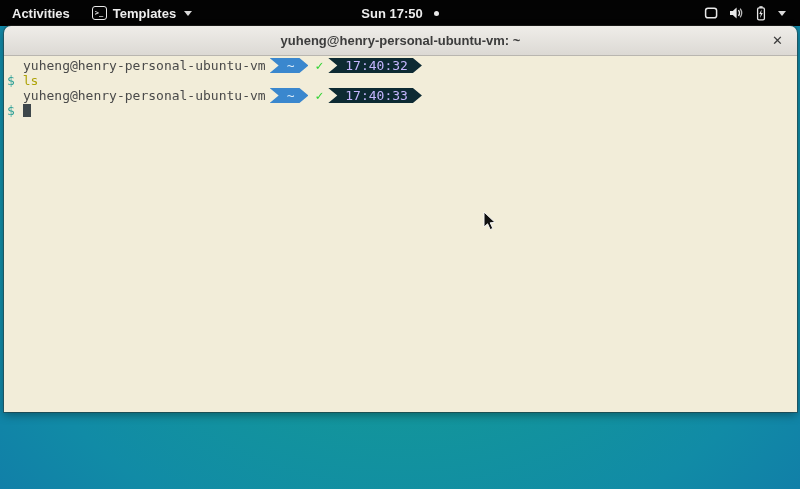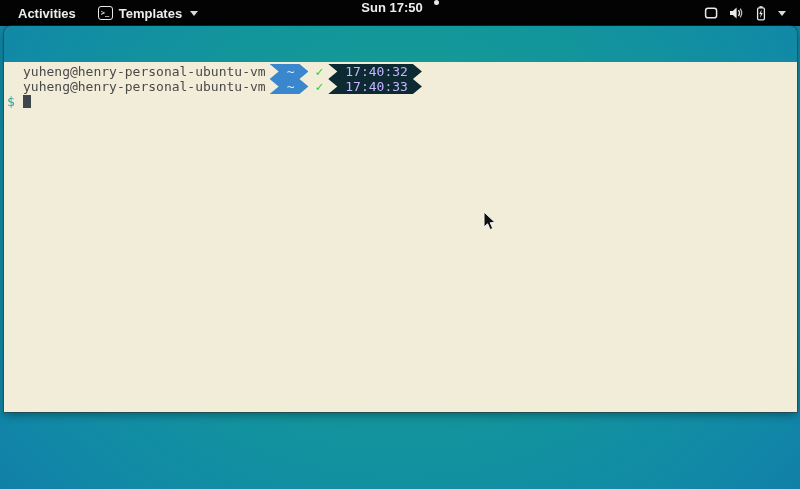--- a/index.html
+++ b/index.html
@@ -9,28 +9,28 @@
     font-family:"Liberation Sans","DejaVu Sans",sans-serif;
     background: radial-gradient(ellipse 95% 130% at 50% 42%,
       var(--desktop-teal,#15A38C) 0%, #118BA6 55%, var(--desktop-blue,#1166AC) 100%);
   }
 
   
   .topbar {
     position:absolute; top:0; left:0; width:800px; height:26px;
     background:#030303; color:#ededed;
     display:flex; align-items:center;
-    font-size:13px; font-weight:700;padding-left:6px;
+    font-size:13px; font-weight:700;
   }
   .activities { padding:0 12px; height:100%; display:flex; align-items:center; cursor:default; }
   .app-menu { display:flex; align-items:center; gap:6px; padding:0 10px; height:100%; }
   .app-menu .caret { width:0; height:0; border-left:4px solid transparent; border-right:4px solid transparent; border-top:5px solid #d9d9d9; margin-left:2px; }
   .term-glyph { width:15px; height:14px; border:1px solid #e8e8e8; border-radius:3px; display:flex; align-items:center; justify-content:flex-start; padding-left:2px; }
   .term-glyph span { font-family:"DejaVu Sans Mono",monospace; font-size:7px; font-weight:700; line-height:1; color:#e8e8e8; }
-  .clock-wrap { position:absolute; left:0; right:0; top:0; height:26px; display:flex; align-items:flex-start; justify-content:center; gap:11px; pointer-events:none; }
+  .clock-wrap { position:absolute; left:0; right:0; top:0; height:26px; display:flex; align-items:center; justify-content:center; gap:11px; pointer-events:none; }
   .notif-dot { width:5px; height:5px; border-radius:50%; background:#e8e8e8; }
   .tray { position:absolute; right:6px; top:0; height:26px; display:flex; align-items:center; gap:9px; padding:0 8px; }
   .tray svg { display:block; }
   .tray .caret { width:0; height:0; border-left:4px solid transparent; border-right:4px solid transparent; border-top:5px solid #d9d9d9; }
 
   
   .window {
     position:absolute; left:4px; top:26px; width:793px; height:386px;
     border-radius:7px 7px 0 0;
     box-shadow:0 3px 10px rgba(0,0,0,.35), 0 0 0 1px rgba(60,60,55,.45);
@@ -49,21 +49,20 @@
     position:absolute; right:14px; top:0; height:100%;
     display:flex; align-items:center;
     font-size:13px; font-weight:700; color:#3a3a3a; cursor:default;
   }
   .term-body {
     flex:1; background:var(--terminal-background,#F2EDD9);
     padding:2px 3px 0 3px;
     font-family:"DejaVu Sans Mono",monospace;
     font-size:13px; line-height:15px; color:#4a4a4a;
     overflow:hidden;
-    margin-top:36px;
   }
   .t-line { height:15px; white-space:pre; }
   .prompt-row { display:flex; align-items:stretch; height:15px; }
   .p-user { margin-left:16px; margin-right:4px; color:#4a4a4a; line-height:15px; }
   .pl-seg {
     display:flex; align-items:center; line-height:15px;
     clip-path:polygon(0 0, calc(100% - 9px) 0, 100% 50%, calc(100% - 9px) 100%, 0 100%, 9px 50%);
     padding:0 14px 0 17px;
   }
   .pl-blue { background:var(--accent-blue-segment,#3A87CE); color:#D9ECFA; }
@@ -106,29 +105,34 @@
     <svg width="16" height="16" viewBox="0 0 16 16">
       <rect x="6.4" y="1.2" width="3.2" height="1.6" fill="#e8e8e8"></rect>
       <rect x="4.6" y="2.8" width="6.8" height="12" rx="1.4" fill="none" stroke="#e8e8e8" stroke-width="1.3"></rect>
       <polygon points="8.6,4.6 6.2,9 7.8,9 7,13 9.8,8.1 8.2,8.1" fill="#e8e8e8"></polygon>
     </svg>
     <span class="caret"></span>
   </div>
 </div>
 
 <div class="window">
+  <div class="titlebar">
+    <span>yuheng@henry-personal-ubuntu-vm: ~</span>
+    <span class="close-btn">✕</span>
+  </div>
   <div class="term-body">
 
     <div class="t-line prompt-row">
       <span class="p-user">yuheng@henry-personal-ubuntu-vm</span>
       <span class="pl-seg pl-blue">~</span>
       <span class="check">✓</span>
       <span class="pl-seg pl-dark">17:40:32</span>
     </div>
 
+    <div class="t-line"><span class="dollar">$</span><span> </span><span class="cmd">ls</span></div>
 
 
     <div class="t-line prompt-row">
       <span class="p-user">yuheng@henry-personal-ubuntu-vm</span>
       <span class="pl-seg pl-blue">~</span>
       <span class="check">✓</span>
       <span class="pl-seg pl-dark">17:40:33</span>
     </div>
 
     <div class="t-line"><span class="dollar">$</span><span> </span><span class="cursor-block"></span></div>

